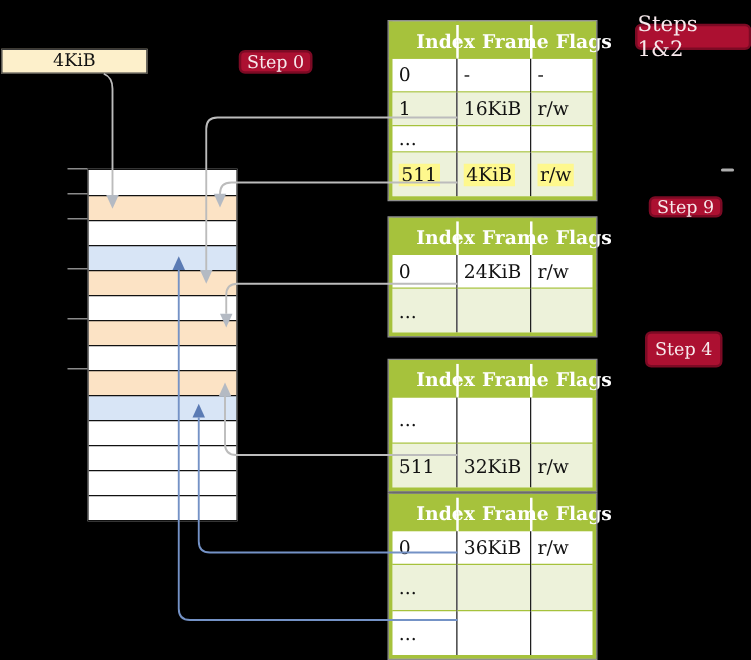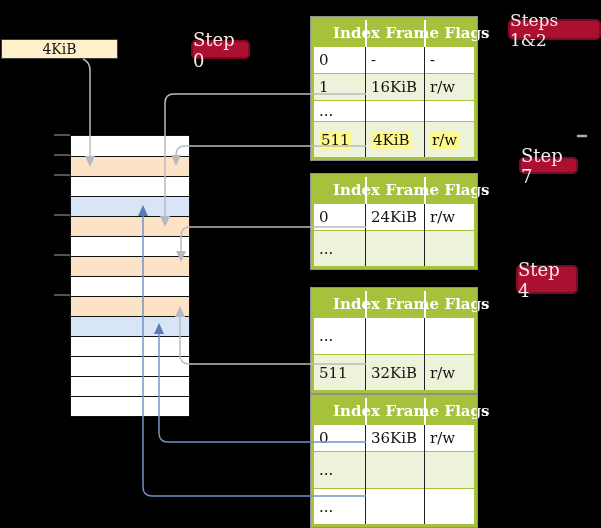--- a/index.html
+++ b/index.html
@@ -34,21 +34,21 @@
   .ptable td:first-child{border-left:none}
   .ptable tbody tr{border-top:1px solid var(--green);background:#ffffff}
   .ptable tbody tr:nth-child(even){background:var(--rowalt)}.h27{height:27px}.h26{height:37px}.h19{height:19px}
   .hdr{height:28px}
   .hl{background:var(--hl);padding:0 2px}
   
   .badge{
     position:absolute;background:var(--badge);
     border:2px solid var(--badgeborder);border-radius:5px;
     color:var(--badgetext);display:flex;align-items:center;justify-content:center;
-    font-size:18px;box-sizing:border-box;
+    font-size:14px;box-sizing:border-box;
   }
   
   #frame-box{
     position:absolute;left:1px;top:39px;width:117px;height:20px;
     background:var(--cream);border:1px solid #3a3a3a;box-sizing:border-box;
     display:flex;align-items:center;justify-content:center;
     font-size:14px;color:#111111;
   }
   
   #memory-column{
@@ -76,21 +76,21 @@
   <span>4KiB</span>
 </div>
 
 <div class="badge" style="left:191px;top:40px;width:59px;height:19px">
   <span>Step 0</span>
 </div>
 <div class="badge" style="left:508px;top:19px;width:93px;height:21px;font-size:17px">
   <span>Steps 1&amp;2</span>
 </div>
 <div class="badge" style="left:519px;top:157px;width:59px;height:17px">
-  <span>Step 7</span>
+  <span>Step 9</span>
 </div>
 <div class="badge" style="left:516px;top:265px;width:62px;height:29px">
   <span>Step 4</span>
 </div>
 
 <div id="memory-column">
     <div class="mem-row mem-white"></div>
     <div class="mem-row mem-orange"></div>
     <div class="mem-row mem-white"></div>
     <div class="mem-row mem-blue"></div>

